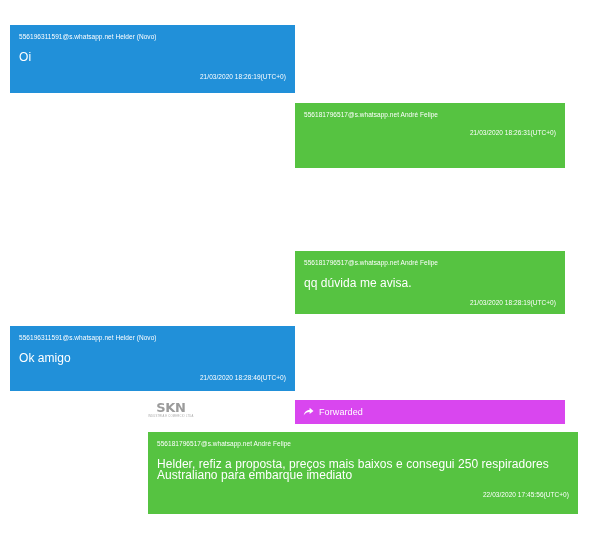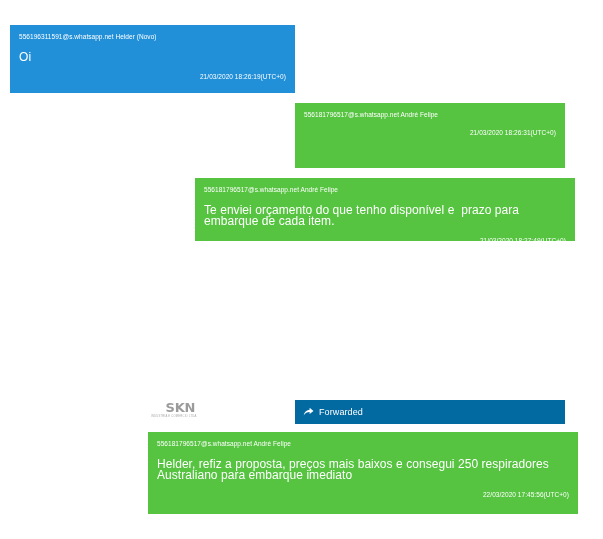--- a/index.html
+++ b/index.html
@@ -69,21 +69,21 @@
   #msg-5 { left: 10px;  top: 326px; width: 285px; height: 65px; }
   #msg-6 { left: 148px; top: 432px; width: 430px; height: 82px; }
 
   
   #forwarded-banner {
     position: absolute;
     left: 295px;
     top: 400px;
     width: 270px;
     height: 24px;
-    background: #0369a1;
+    background: #d946ef;
     box-sizing: border-box;
     display: flex;
     align-items: center;
     padding-left: 8px;
     gap: 5px;
   }
   #forwarded-banner .fwd-label {
     font-size: 9px;
     color: #ffffff;
     line-height: 12px;
@@ -93,21 +93,21 @@
 
   
   #skn-logo {
     position: absolute;
     left: 147px;
     top: 401px;
     width: 48px;
     height: 20px;
     display: flex;
     flex-direction: column;
-    align-items: flex-end;
+    align-items: center;
     justify-content: flex-start;
   }
   #skn-logo .skn-word {
     font-family: "DejaVu Sans", sans-serif;
     font-weight: bold;
     font-size: 13px;
     line-height: 13px;
     letter-spacing: -0.3px;
     color: #9b9b9b;
   }
@@ -130,27 +130,32 @@
     <div class="bubble-sender">556196311591@s.whatsapp.net Helder (Novo)</div>
     <div class="bubble-body">Oi</div>
     <div class="bubble-time">21/03/2020 18:26:19(UTC+0)</div>
   </div>
 
   <div class="bubble green" id="msg-2">
     <div class="bubble-sender">556181796517@s.whatsapp.net André Felipe</div>
     <div class="bubble-time">21/03/2020 18:26:31(UTC+0)</div>
   </div>
 
-  <div class="bubble green" id="msg-3">
+
+  <div class="bubble green" id="msg-4">
     <div class="bubble-sender">556181796517@s.whatsapp.net André Felipe</div>
-    <div class="bubble-body">Te enviei orçamento do que tenho disponível e  prazo para embarque de cada item.</div>
-    <div class="bubble-time">21/03/2020 18:27:49(UTC+0)</div>
+    <div class="bubble-body">qq dúvida me avisa.</div>
+    <div class="bubble-time">21/03/2020 18:28:19(UTC+0)</div>
   </div>
 
-
+  <div class="bubble blue" id="msg-5">
+    <div class="bubble-sender">556196311591@s.whatsapp.net Helder (Novo)</div>
+    <div class="bubble-body">Ok amigo</div>
+    <div class="bubble-time">21/03/2020 18:28:46(UTC+0)</div>
+  </div>
 
   <div id="skn-logo">
     <div class="skn-word">SKN</div>
     <div class="skn-tagline">INDUSTRIA E COMERCIO LTDA</div>
   </div>
 
   <div id="forwarded-banner">
     <span class="forward-icon">
       <svg width="11" height="10" viewBox="0 0 11 10" xmlns="http://www.w3.org/2000/svg">
         <path d="M0.6 8.4 C1.4 4.6 3.9 2.9 6.6 2.8 L6.6 0.7 L10.5 3.9 L6.6 7.0 L6.6 5.0 C4.2 5.0 2.1 6.2 0.6 8.4 Z" fill="#ffffff"></path>

